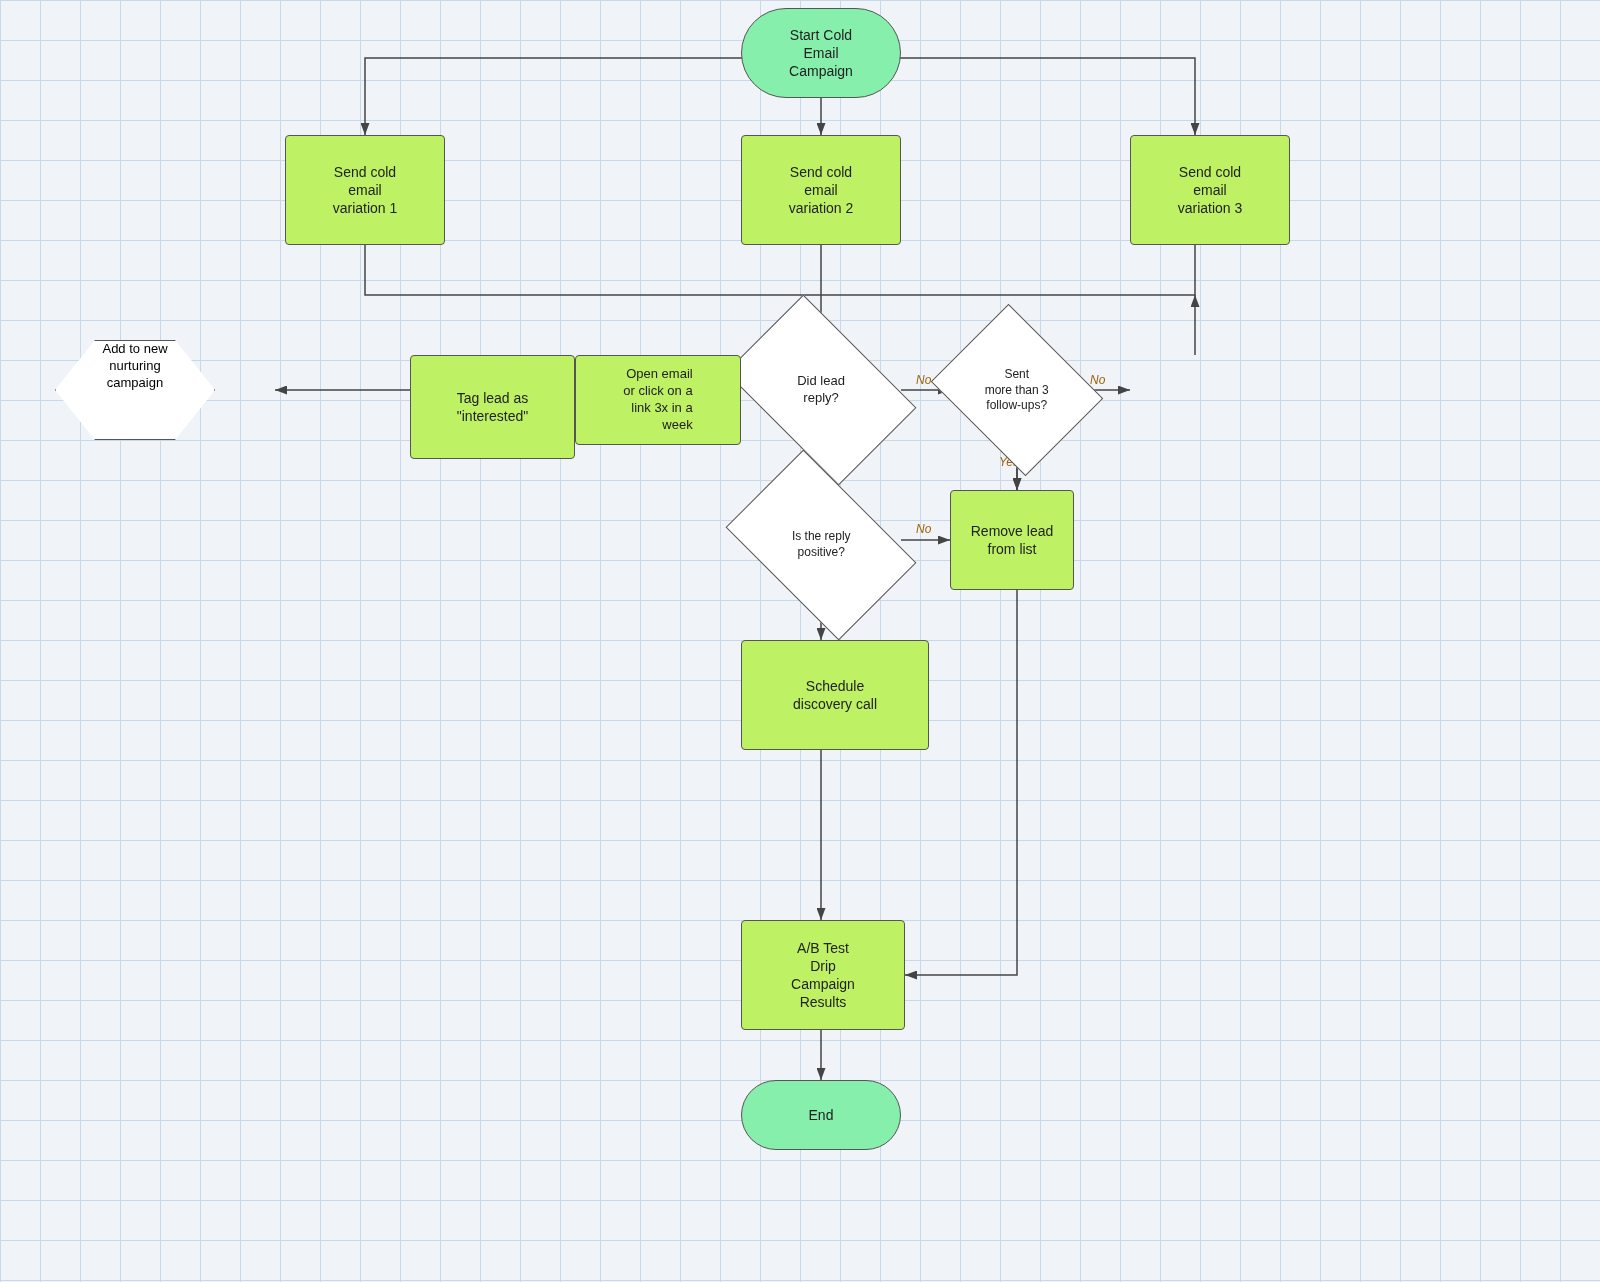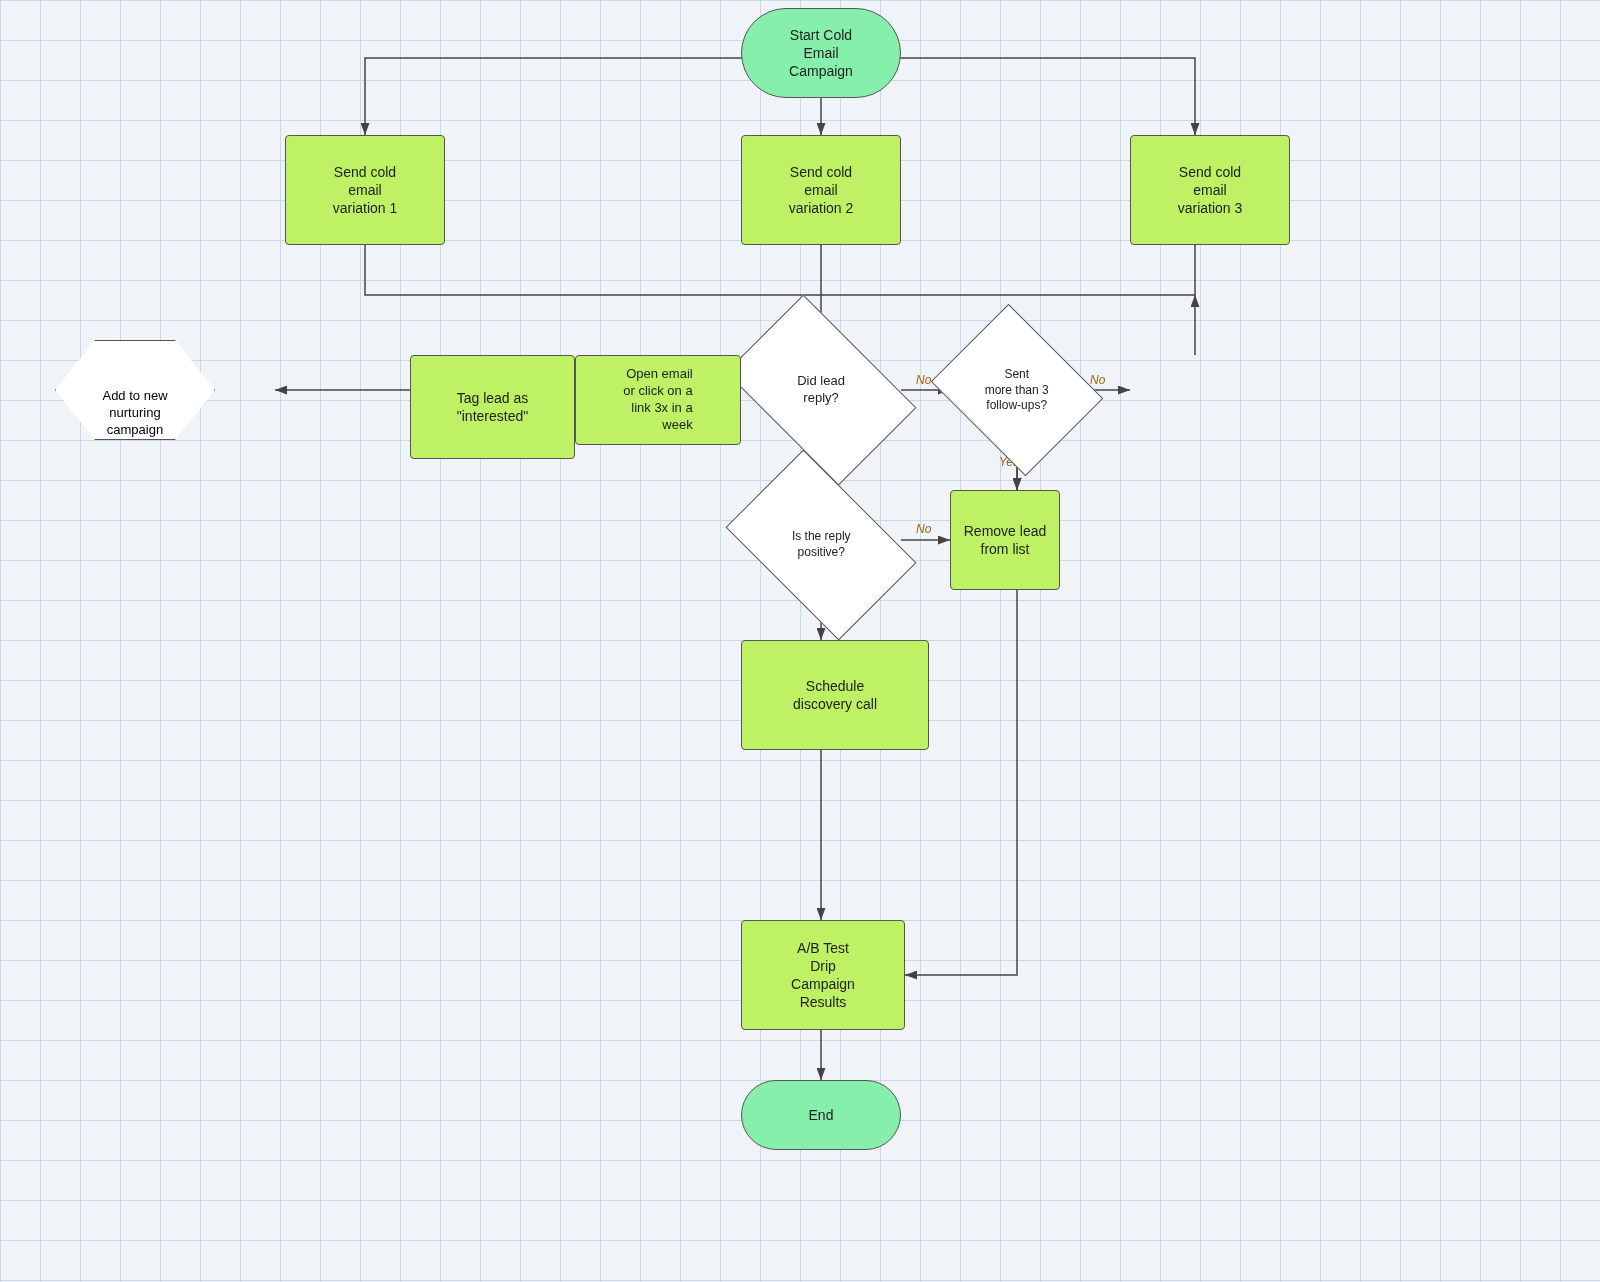--- a/index.html
+++ b/index.html
@@ -69,21 +69,21 @@
       font-size: 13px;
       line-height: 1.3;
       padding: 4px;
     }
 
     .hexagon {
       background: #fff;
       border: 1.5px solid #555;
       clip-path: polygon(25% 0%, 75% 0%, 100% 50%, 75% 100%, 25% 100%, 0% 50%);
       display: flex;
-      align-items: flex-end;
+      align-items: flex-start;
       justify-content: center;
       text-align: center;
       font-size: 13px;
       line-height: 1.3;
     }
 
     .label-text {
       position: absolute;
       font-size: 12px;
       color: #a16207;
@@ -223,21 +223,21 @@
   <div class="hexagon" style="position:absolute; left:55px; top:340px; width:160px; height:100px;">
     <span style="white-space:pre-line; font-size:13px;">Add to new
 nurturing
 campaign</span>
   </div>
 
   <div class="shape diamond" style="left:741px; top:490px; width:160px; height:110px;">
     <div class="diamond-text" style="font-size:12px;">Is the reply<br>positive?</div>
   </div>
 
-  <div class="shape rect" style="left:950px; top:490px; width:110px; height:100px;">
+  <div class="shape rect" style="left:950px; top:490px; width:124px; height:100px;">
     <span style="white-space:pre-line;">Remove lead
 from list</span>
   </div>
 
   <div class="shape rect" style="left:741px; top:640px; width:188px; height:110px;">
     <span style="white-space:pre-line;">Schedule
 discovery call</span>
   </div>
 
   <div class="shape rect" style="left:741px; top:920px; width:164px; height:110px;">

